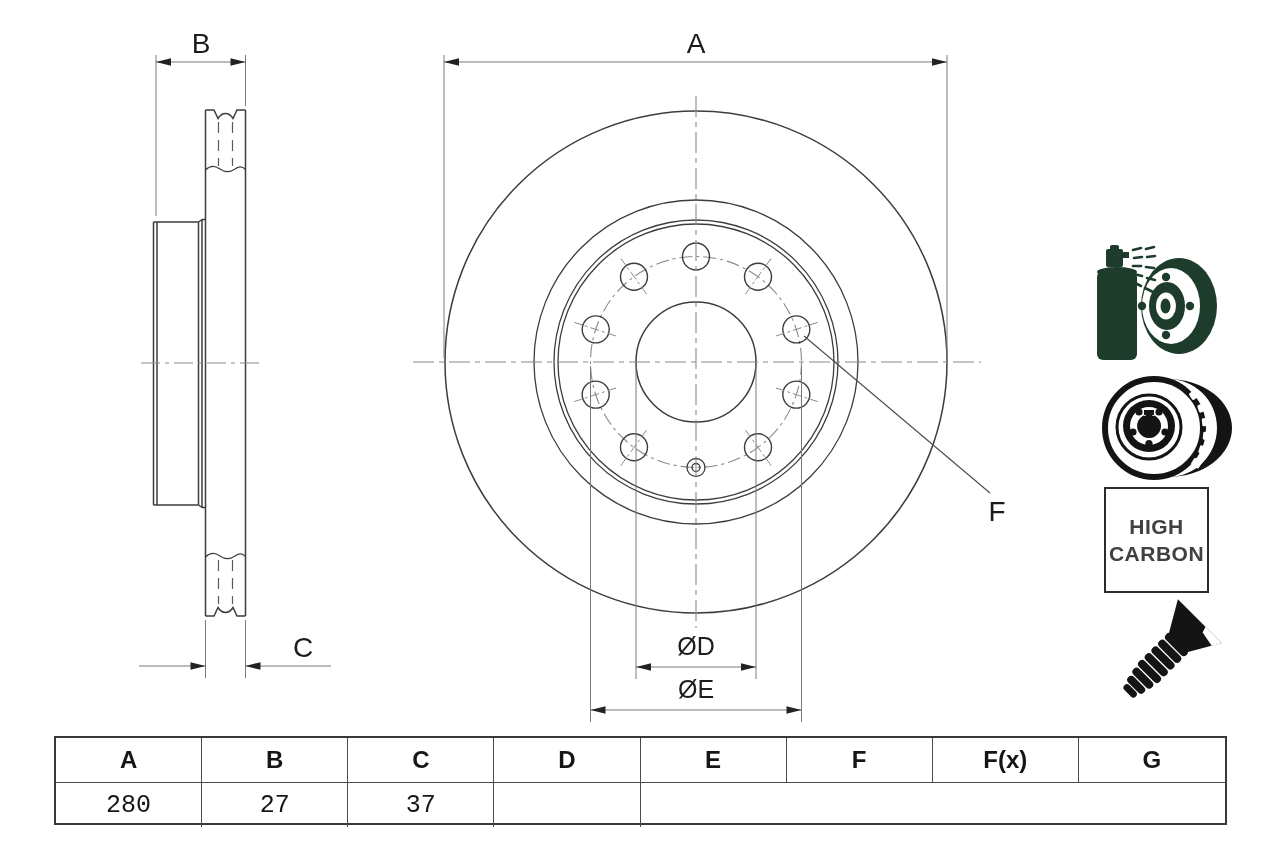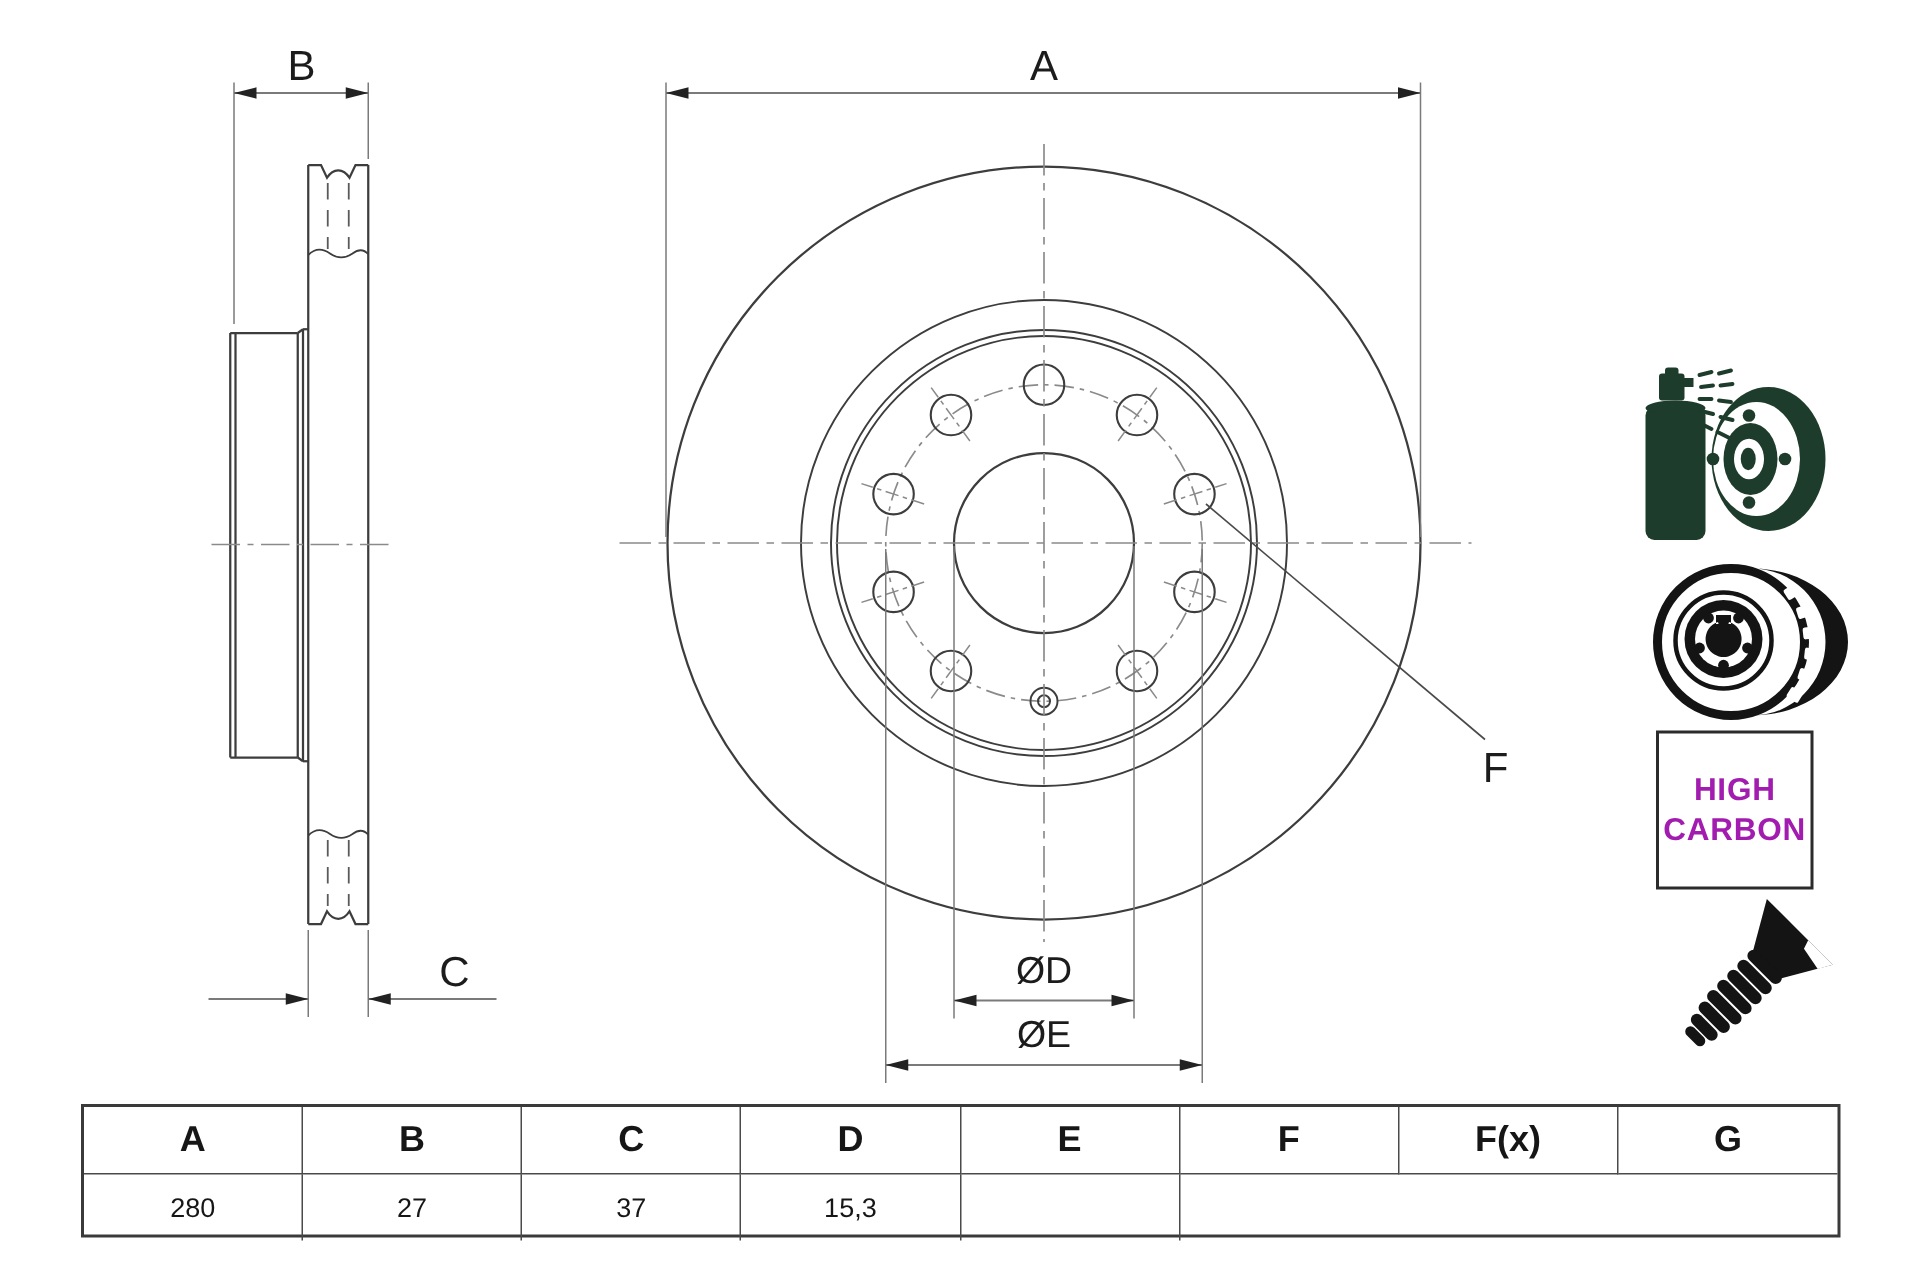--- a/index.html
+++ b/index.html
@@ -11,26 +11,26 @@
   
   .spec-table{position:absolute;left:54px;top:736px;width:1173px;height:89px;
               display:grid;grid-template-columns:repeat(8,1fr);grid-template-rows:45px 44px;
               border:2px solid #3a3a3a;background:#fff;box-sizing:border-box;}
   .spec-table .cell{display:flex;align-items:center;justify-content:center;
               border-right:1.5px solid #4a4a4a;border-bottom:1.5px solid #4a4a4a;
               color:#161616;box-sizing:border-box;}
   .spec-table .cell:nth-child(8n){border-right:none;}
   .spec-table .cell.val{border-bottom:none;}
   .spec-table .head{font-weight:bold;font-size:24px;}
-  .spec-table .val{font-size:18px;}
+  .spec-table .val{font-size:25px;font-family:Liberation Mono, monospace;}
   
   .hc-badge{position:absolute;left:1104px;top:487px;width:105px;height:106px;
             border:2px solid #2b2b2b;background:#fff;display:flex;flex-direction:column;
             align-items:center;justify-content:center;box-sizing:border-box;}
-  .hc-badge span{font-weight:bold;font-size:21px;color:#a21caf;line-height:27px;letter-spacing:.5px;}
+  .hc-badge span{font-weight:bold;font-size:21px;color:#404040;line-height:27px;letter-spacing:.5px;}
 </style>
 </head>
 <body>
 
 <div class="stage">
 
 <svg width="1280" height="736" viewBox="0 0 1280 736">
 
   <g stroke="#3d3d3d" fill="none" stroke-width="1.5">
 
@@ -251,17 +251,16 @@
   <div class="cell head">B</div>
   <div class="cell head">C</div>
   <div class="cell head">D</div>
   <div class="cell head">E</div>
   <div class="cell head">F</div>
   <div class="cell head">F(x)</div>
   <div class="cell head">G</div>
   <div class="cell val">280</div>
   <div class="cell val">27</div>
   <div class="cell val">37</div>
-  <div class="cell val">15,3</div>
   <div class="cell val"></div>
 </div>
 
 </div>
 
 </body></html>

